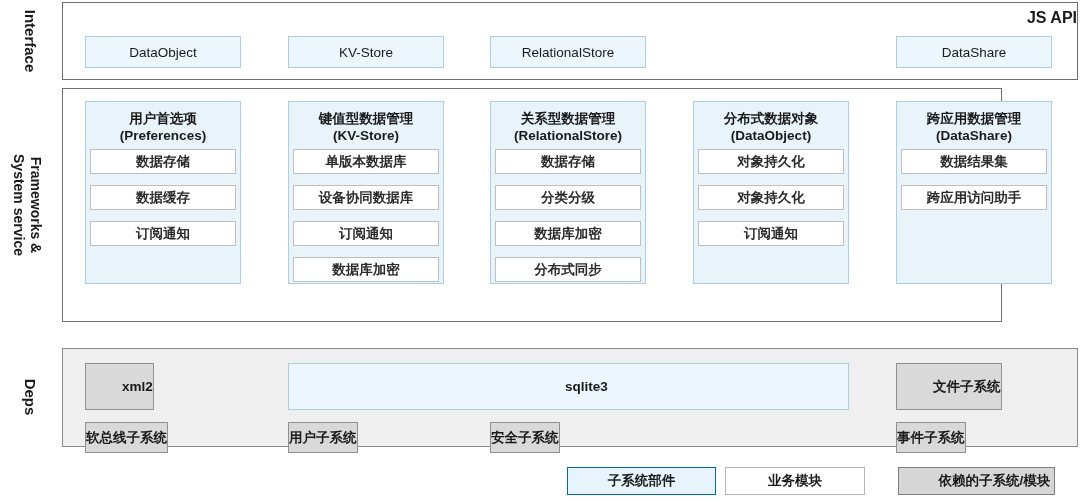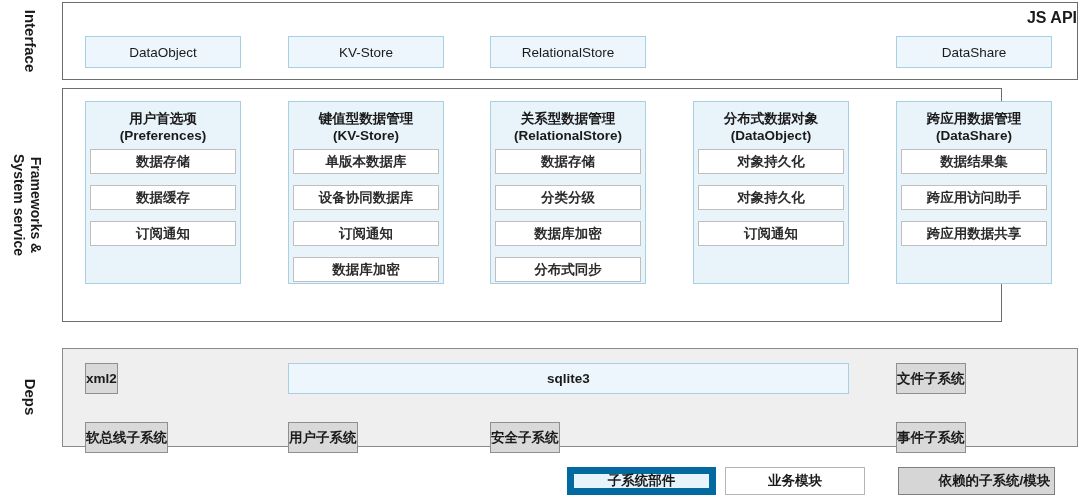--- a/index.html
+++ b/index.html
@@ -33,27 +33,27 @@
   
   .fcol{position:absolute;top:12px;width:156px;height:183px;box-sizing:border-box;
         background:#e9f3fa;border:1px solid #a9cfe3;}
   .col-head{position:absolute;top:8px;left:0;width:100%;text-align:center;
             font-weight:bold;font-size:13.5px;line-height:17px;}
   .col-items{position:absolute;top:47px;left:4px;right:4px;display:flex;flex-direction:column;gap:11px;}
   .fitem{height:25px;box-sizing:border-box;background:#fff;border:1px solid #bfbfbf;
          display:flex;align-items:center;justify-content:center;font-size:13.5px;font-weight:600;color:#2b2b2b;}
 
   
-  .drow1{top:14px;height:31px;font-weight:bold;}
+  .drow1{top:14px;height:47px;font-weight:bold;padding-left:36px;}
   .drow2{top:73px;height:31px;font-weight:bold;}
   #dep-sqlite{left:225px;width:561px;}
 
   
   .lg{top:467px;height:28px;font-weight:600;}
-  #legend-1{left:567px;width:149px;background:#e7f4fb;border:7px solid #0369a1;}
+  #legend-1{left:567px;width:149px;background:#e7f4fb;border:1px solid #0369a1;}
   #legend-2{left:725px;width:140px;background:#fff;border:1px solid #b5b5b5;}
   #legend-3{left:898px;width:157px;background:#d6d6d6;border:1px solid #7f7f7f;font-weight:bold;padding-left:36px;}
 </style>
 </head>
 <body>
 
 <div class="page">
 
   <div class="vlabel" id="label-interface">Interface</div>
   <div class="vlabel" id="label-frameworks">
@@ -123,21 +123,20 @@
     </div>
 
     <div class="fcol c5">
       <div class="col-head">
         <span>跨应用数据管理</span><br>
         <span>(DataShare)</span>
       </div>
       <div class="col-items">
         <div class="fitem">数据结果集</div>
         <div class="fitem">跨应用访问助手</div>
-        <div class="fitem">跨应用数据共享</div>
       </div>
     </div>
 
   </div>
 
   <div class="sec" id="sec-deps">
     <div class="cbox graybox drow1 c1">xml2</div>
     <div class="cbox bluebox drow1" id="dep-sqlite">sqlite3</div>
     <div class="cbox graybox drow1 c5">文件子系统</div>
 

